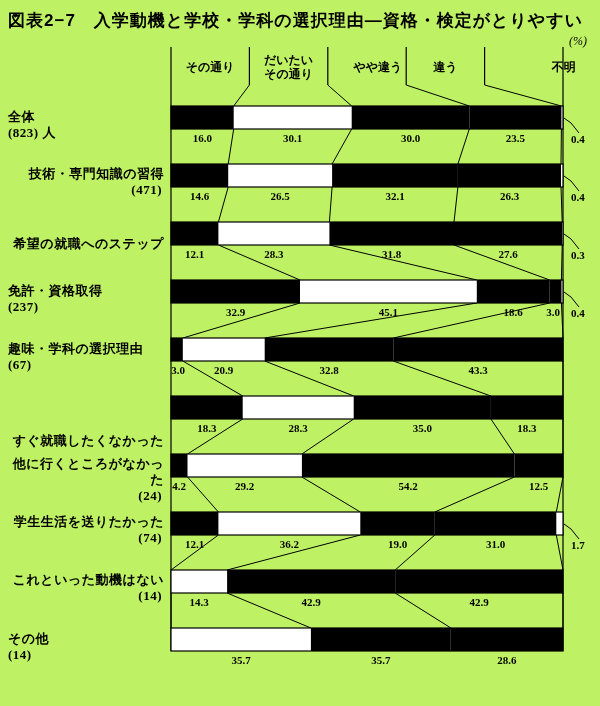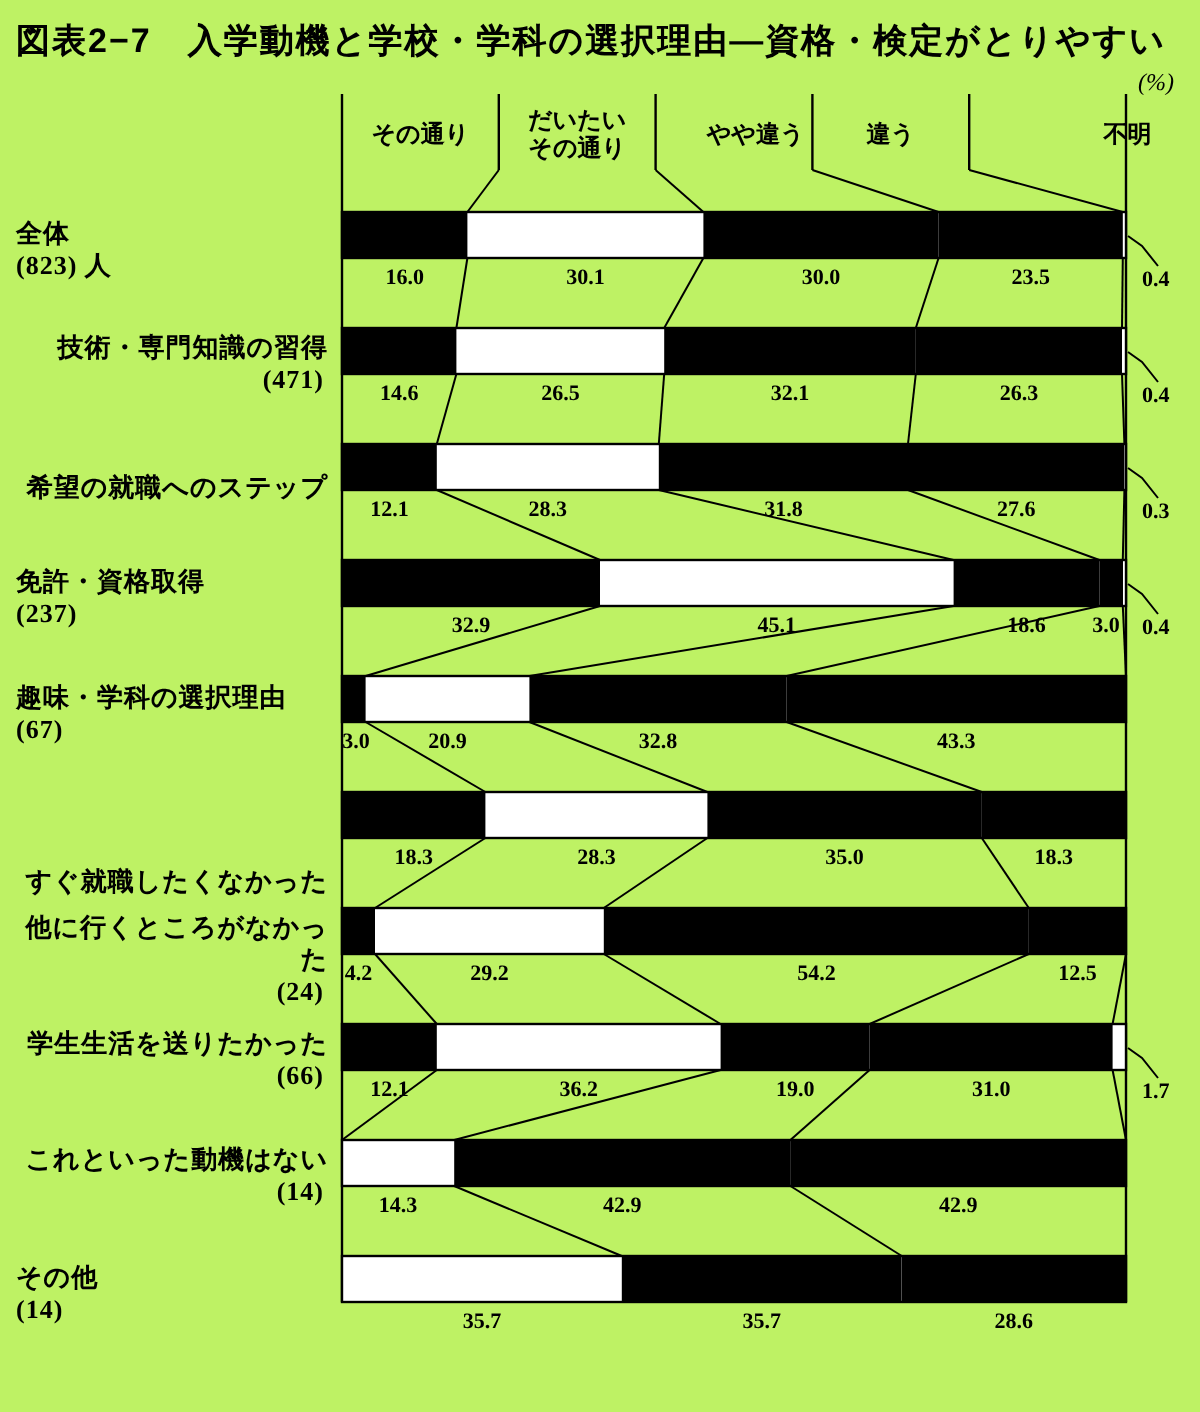--- a/index.html
+++ b/index.html
@@ -75,21 +75,21 @@
       </div>
       <div class="row-label" style="top: 398px; margin-top: 35px;">
         <div class="l1">すぐ就職したくなかった</div>
       </div>
       <div class="row-label" style="top: 456px;">
         <div class="l1">他に行くところがなかった</div>
         <div class="l2">(24)</div>
       </div>
       <div class="row-label" style="top: 514px;">
         <div class="l1">学生生活を送りたかった</div>
-        <div class="l2">(66)</div>
+        <div class="l2">(74)</div>
       </div>
       <div class="row-label" style="top: 572px;">
         <div class="l1">これといった動機はない</div>
         <div class="l2">(14)</div>
       </div>
       <div class="row-label one" style="top: 631px;">
         <span>その他</span>
         <span>(14)</span>
       </div>
     </div>

